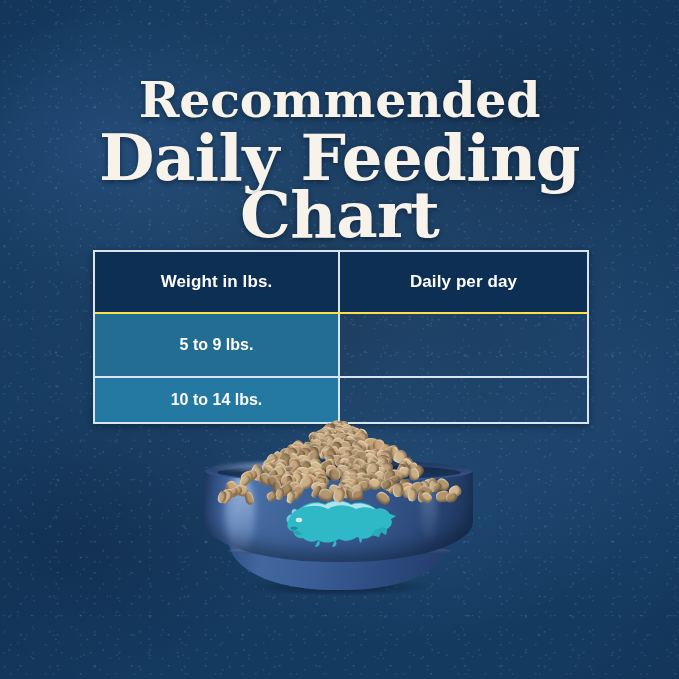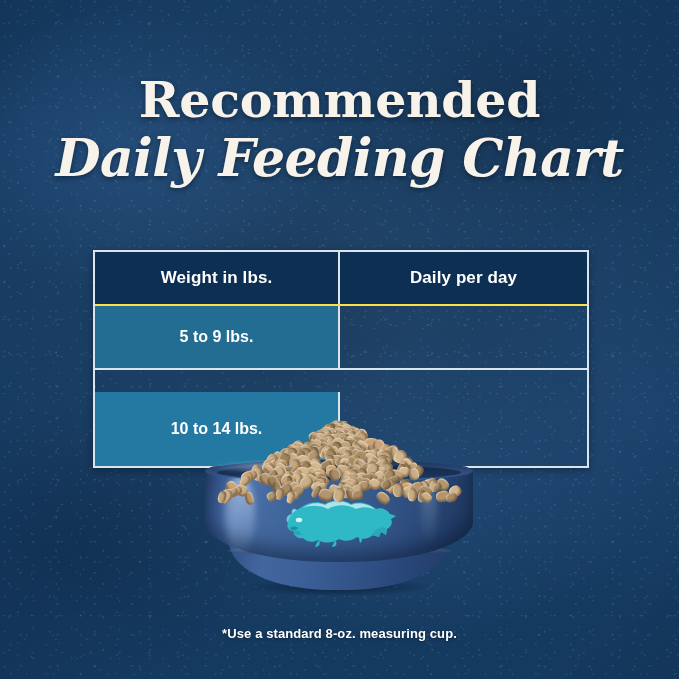--- a/index.html
+++ b/index.html
@@ -62,41 +62,41 @@
     text-align:center;
     font-family:"DejaVu Serif","Liberation Serif",serif;
     font-weight:700;
     font-size:50px;
     line-height:57px;
     letter-spacing:-.3px;
     color:#f7f3ea;
     text-shadow:0 2px 5px rgba(5,18,35,.55);
   }
   .title .l1{display:block;font-size:49px;}
-  .title .l2{display:block;font-size:52px;letter-spacing:-.6px;font-style:italic;}
+  .title .l2{display:block;font-size:64px;letter-spacing:-.6px;}
 
   
   .chart{
     position:absolute;left:93px;top:250px;width:492px;
     border:2px solid #d9e4ec;
     box-shadow:0 2px 7px rgba(4,16,32,.45);
   }
   .trow{display:flex;}
   .tcell{
     box-sizing:border-box;
     display:flex;align-items:center;justify-content:center;
     text-align:center;color:#ffffff;
   }
   .tcell.c1{width:245px;border-right:2px solid #d9e4ec;}
   .tcell.c2{flex:1;}
-  .head .tcell{height:52px;background:#0d2f53;font-size:17px;font-weight:700;letter-spacing:.1px;}
+  .head .tcell{height:60px;background:#0d2f53;font-size:17px;font-weight:700;letter-spacing:.1px;}
   .r1{border-top:2px solid #fde047;}
   .r1 .tcell{height:62px;background:#236d92;font-size:16px;font-weight:600;}
   .r2{border-top:2px solid #d9e4ec;}
-  .r2 .tcell{height:74px;background:#2379a2;font-size:16px;font-weight:600;margin-top:22px;}
+  .r2 .tcell{height:44px;background:#2379a2;font-size:16px;font-weight:600;}
   .frac{letter-spacing:.6px;}
 
   
   .bowlwrap{position:absolute;left:189px;top:424px;width:300px;height:185px;}
 
   .kibble{position:absolute;left:0;top:0;width:300px;height:76px;}
   .kib{position:absolute;border-radius:42%;background:#bfa37c;
        box-shadow:inset -1px -2px 2px rgba(80,58,34,.55), inset 1px 1px 1px rgba(255,240,215,.45);}
 
   .bowl-shadow{
@@ -560,15 +560,14 @@
         <path d="M7 38 C9 36 13 36 15 38 C13 41 9 41 7 38 Z" fill="#0f6f80" opacity=".55"></path>
         <path d="M10 41 C13 40 17 41 19 44 C15 46 11 45 10 41 Z" fill="#1a93a4" opacity=".5"></path>
         <path d="M88 45 L96 47 L98 42 L103 45 L104 39 L99 37 L92 40 Z" fill="#29aab6"></path>
         <path d="M36 50 C38 54 36 57 32 57 C33 54 34 52 36 50 Z" fill="#2fb9c6"></path>
         <path d="M52 50 C55 54 53 57 49 57 C50 54 51 52 52 50 Z" fill="#2fb9c6"></path>
         <path d="M76 44 C80 47 80 51 77 53 C76 50 76 47 76 44 Z" fill="#2fb9c6"></path>
       </g>
     </svg>
   </div>
 
-  <div class="footnote">*Use a standard 8-oz. measuring cup.</div>
 
 </div>
 
 </body></html>

